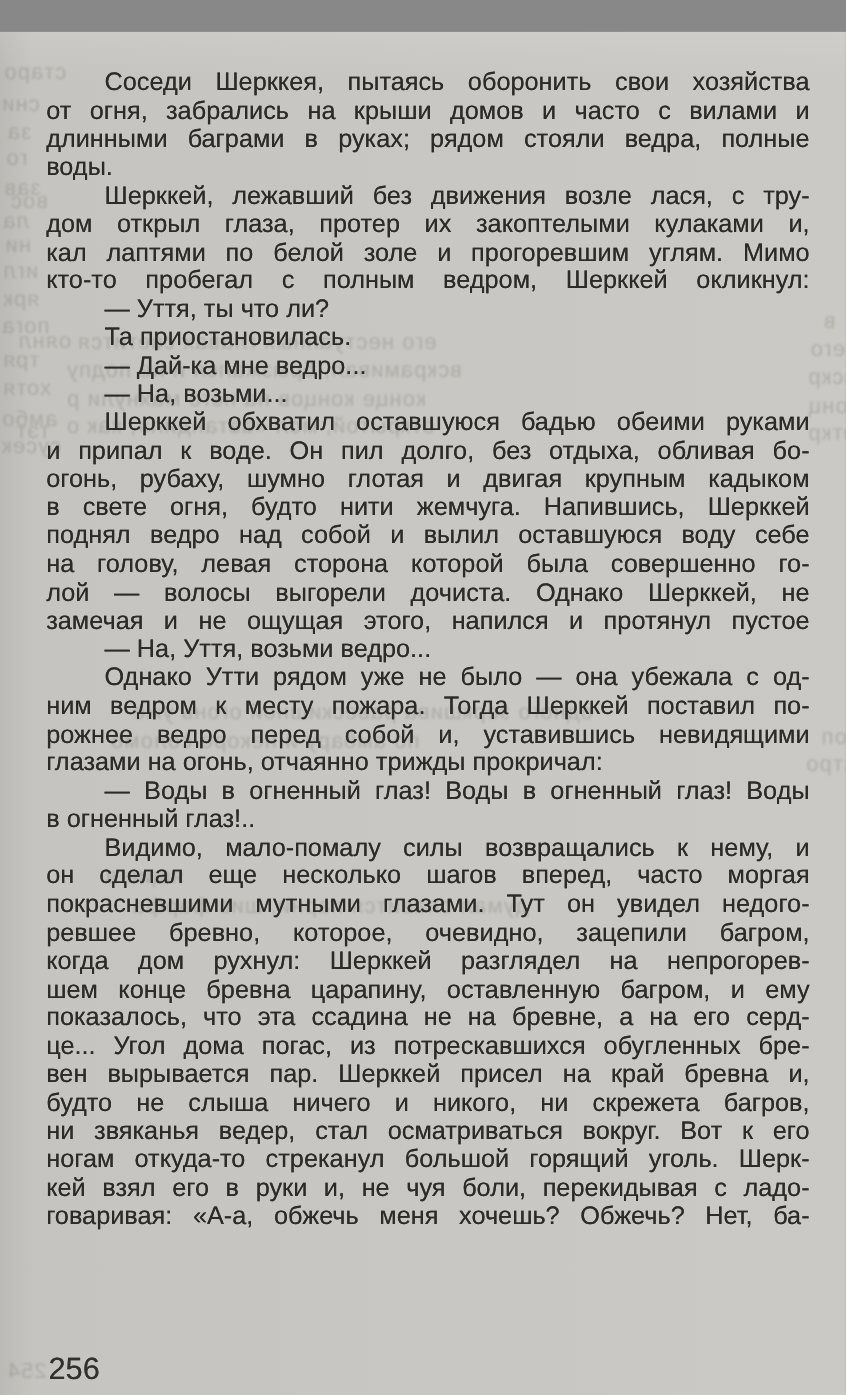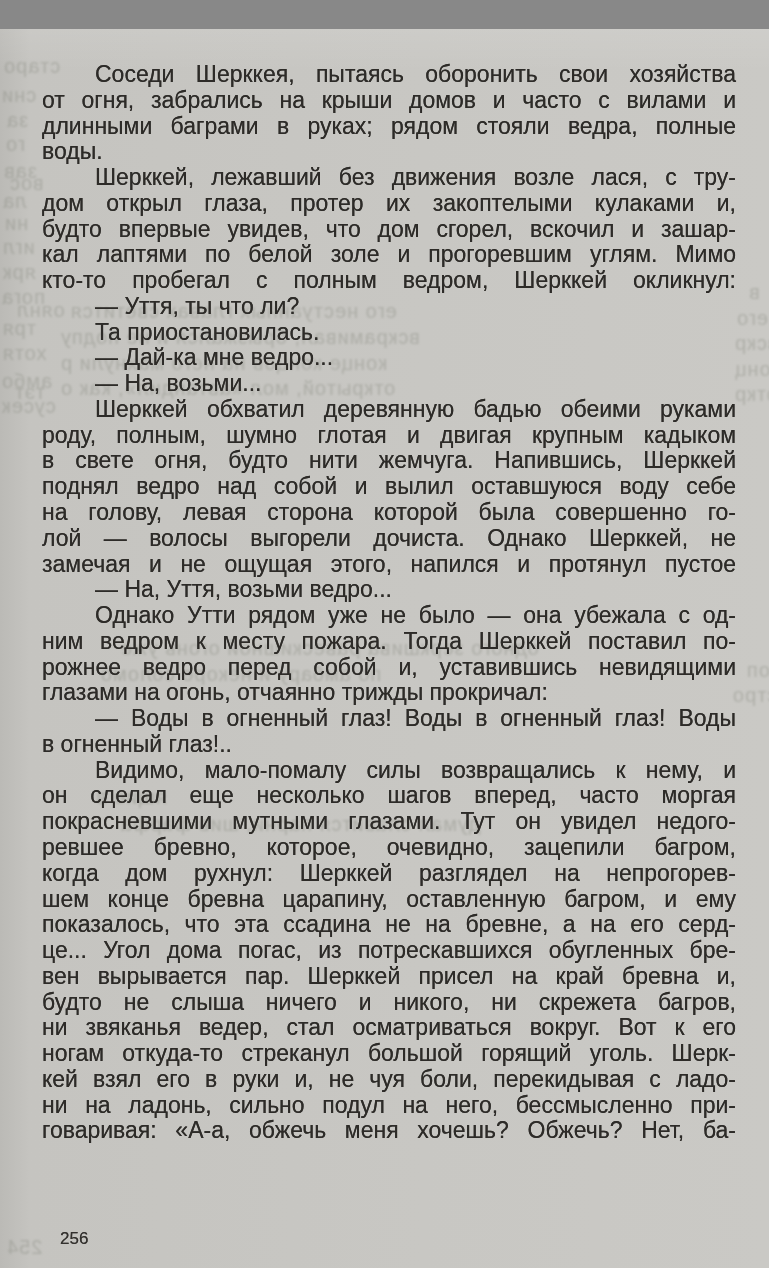--- a/index.html
+++ b/index.html
@@ -38,22 +38,22 @@
     color:#2d2b28;
     text-align:justify;
     text-align-last:justify;
     text-shadow:0 0 .5px rgba(45,43,40,.85);
     overflow:visible;
     white-space:normal;
   }
   .line.noj { text-align-last:left; }
   .line.ind { text-indent:53px; }
   .page-number {
-    position:absolute; left:60px; top:1200px;
-    font-size:17px; color:#33312e;
+    position:absolute; left:44px; top:1200px;
+    font-size:28px; color:#33312e;
     text-shadow:0 0 .5px rgba(45,43,40,.8);
   }
 </style>
 </head>
 <body>
 
 <div class="page">
   <div class="bleed-layer" id="bleed-layer">
       <div class="bleed" style="left: 3px; top: 26px;">старо</div>
       <div class="bleed" style="left: 1px; top: 55px;">сни</div>
@@ -89,29 +89,29 @@
       <div class="bleed" style="left: 732px; top: 655px;">стро</div>
       <div class="bleed" style="left: 6px; top: 1207px;">254</div>
     </div>
   <div class="text-block" id="text-block">
       <div class="line ind">Соседи Шерккея, пытаясь оборонить свои хозяйства</div>
       <div class="line">от огня, забрались на крыши домов и часто с вилами и</div>
       <div class="line">длинными баграми в руках; рядом стояли ведра, полные</div>
       <div class="line noj">воды.</div>
       <div class="line ind">Шерккей, лежавший без движения возле лася, с тру-</div>
       <div class="line">дом открыл глаза, протер их закоптелыми кулаками и,</div>
-      <div class="line">будто впервые увидев, что дом сгорел, вскочил и зашар-</div>
       <div class="line">кал лаптями по белой золе и прогоревшим углям. Мимо</div>
       <div class="line">кто-то пробегал с полным ведром, Шерккей окликнул:</div>
       <div class="line ind noj">— Уття, ты что ли?</div>
       <div class="line ind noj">Та приостановилась.</div>
       <div class="line ind noj">— Дай-ка мне ведро...</div>
       <div class="line ind noj">— На, возьми...</div>
-      <div class="line ind">Шерккей обхватил деревянную бадью обеими руками</div>
-      <div class="line">роду, полным, шумно глотая и двигая крупным кадыком</div>
+      <div class="line ind">Шерккей обхватил оставшуюся бадью обеими руками</div>
+      <div class="line">и припал к воде. Он пил долго, без отдыха, обливая бо-</div>
+      <div class="line">огонь, рубаху, шумно глотая и двигая крупным кадыком</div>
       <div class="line">в свете огня, будто нити жемчуга. Напившись, Шерккей</div>
       <div class="line">поднял ведро над собой и вылил оставшуюся воду себе</div>
       <div class="line">на голову, левая сторона которой была совершенно го-</div>
       <div class="line">лой — волосы выгорели дочиста. Однако Шерккей, не</div>
       <div class="line">замечая и не ощущая этого, напился и протянул пустое</div>
       <div class="line ind noj">— На, Уття, возьми ведро...</div>
       <div class="line ind">Однако Утти рядом уже не было — она убежала с од-</div>
       <div class="line">ним ведром к месту пожара. Тогда Шерккей поставил по-</div>
       <div class="line">рожнее ведро перед собой и, уставившись невидящими</div>
       <div class="line noj">глазами на огонь, отчаянно трижды прокричал:</div>
@@ -123,17 +123,16 @@
       <div class="line">ревшее бревно, которое, очевидно, зацепили багром,</div>
       <div class="line">когда дом рухнул: Шерккей разглядел на непрогорев-</div>
       <div class="line">шем конце бревна царапину, оставленную багром, и ему</div>
       <div class="line">показалось, что эта ссадина не на бревне, а на его серд-</div>
       <div class="line">це... Угол дома погас, из потрескавшихся обугленных бре-</div>
       <div class="line">вен вырывается пар. Шерккей присел на край бревна и,</div>
       <div class="line">будто не слыша ничего и никого, ни скрежета багров,</div>
       <div class="line">ни звяканья ведер, стал осматриваться вокруг. Вот к его</div>
       <div class="line">ногам откуда-то стреканул большой горящий уголь. Шерк-</div>
       <div class="line">кей взял его в руки и, не чуя боли, перекидывая с ладо-</div>
-      <div class="line">ни на ладонь, сильно подул на него, бессмысленно при-</div>
       <div class="line">говаривая: «А-а, обжечь меня хочешь? Обжечь? Нет, ба-</div>
     </div>
   <div class="page-number">256</div>
 </div>
 
 </body></html>

